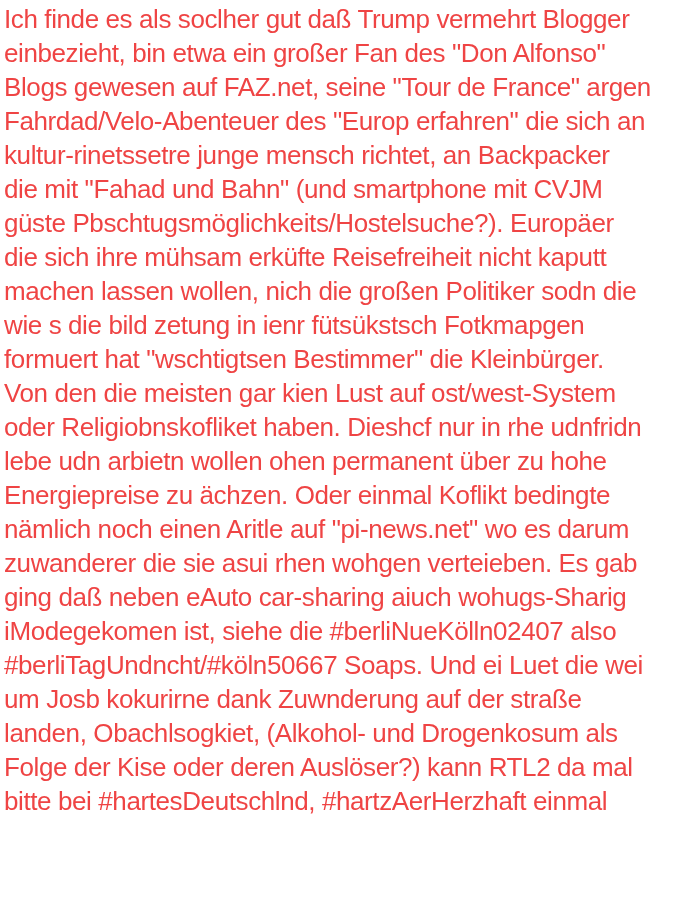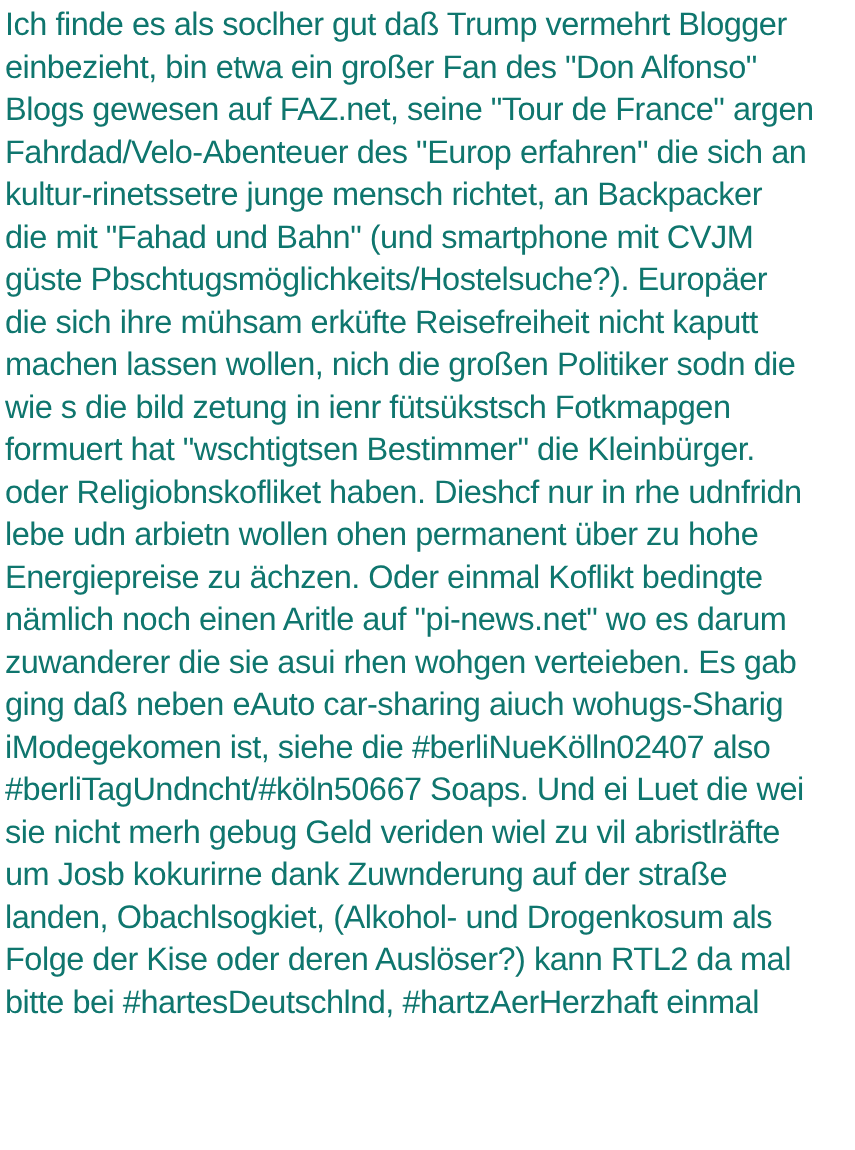--- a/index.html
+++ b/index.html
@@ -12,21 +12,21 @@
   }
   .text-document {
     box-sizing: border-box;
     width: 684px;
     height: 920px;
     padding: 2px 0 0 4px;
     font-family: "Liberation Sans", "DejaVu Sans", sans-serif;
     font-size: 26px;
     line-height: 34px;
     letter-spacing: -0.4px;
-    color: #0f766e;
+    color: #ef4444;
     background: #ffffff;
   }
   .line {
     white-space: nowrap;
     height: 34px;
   }
 </style>
 </head>
 <body>
 
@@ -35,26 +35,26 @@
     <div class="line">einbezieht, bin etwa ein großer Fan des "Don Alfonso"</div>
     <div class="line">Blogs gewesen auf FAZ.net, seine "Tour de France" argen</div>
     <div class="line">Fahrdad/Velo-Abenteuer des "Europ erfahren" die sich an</div>
     <div class="line">kultur-rinetssetre junge mensch richtet, an Backpacker</div>
     <div class="line">die mit "Fahad und Bahn" (und smartphone mit CVJM</div>
     <div class="line">güste Pbschtugsmöglichkeits/Hostelsuche?). Europäer</div>
     <div class="line">die sich ihre mühsam erküfte Reisefreiheit nicht kaputt</div>
     <div class="line">machen lassen wollen, nich die großen Politiker sodn die</div>
     <div class="line">wie s die bild zetung in ienr fütsükstsch Fotkmapgen</div>
     <div class="line">formuert hat "wschtigtsen Bestimmer" die Kleinbürger.</div>
+    <div class="line">Von den die meisten gar kien Lust auf ost/west-System</div>
     <div class="line">oder Religiobnskofliket haben. Dieshcf nur in rhe udnfridn</div>
     <div class="line">lebe udn arbietn wollen ohen permanent über zu hohe</div>
     <div class="line">Energiepreise zu ächzen. Oder einmal Koflikt bedingte</div>
     <div class="line">nämlich noch einen Aritle auf "pi-news.net" wo es darum</div>
     <div class="line">zuwanderer die sie asui rhen wohgen verteieben. Es gab</div>
     <div class="line">ging daß neben eAuto car-sharing aiuch wohugs-Sharig</div>
     <div class="line">iModegekomen ist, siehe die #berliNueKölln02407 also</div>
     <div class="line">#berliTagUndncht/#köln50667 Soaps. Und ei Luet die wei</div>
-    <div class="line">sie nicht merh gebug Geld veriden wiel zu vil abristlräfte</div>
     <div class="line">um Josb kokurirne dank Zuwnderung auf der straße</div>
     <div class="line">landen, Obachlsogkiet, (Alkohol- und Drogenkosum als</div>
     <div class="line">Folge der Kise oder deren Auslöser?) kann RTL2 da mal</div>
     <div class="line">bitte bei #hartesDeutschlnd, #hartzAerHerzhaft einmal</div>
   </div>
 
 </body></html>

